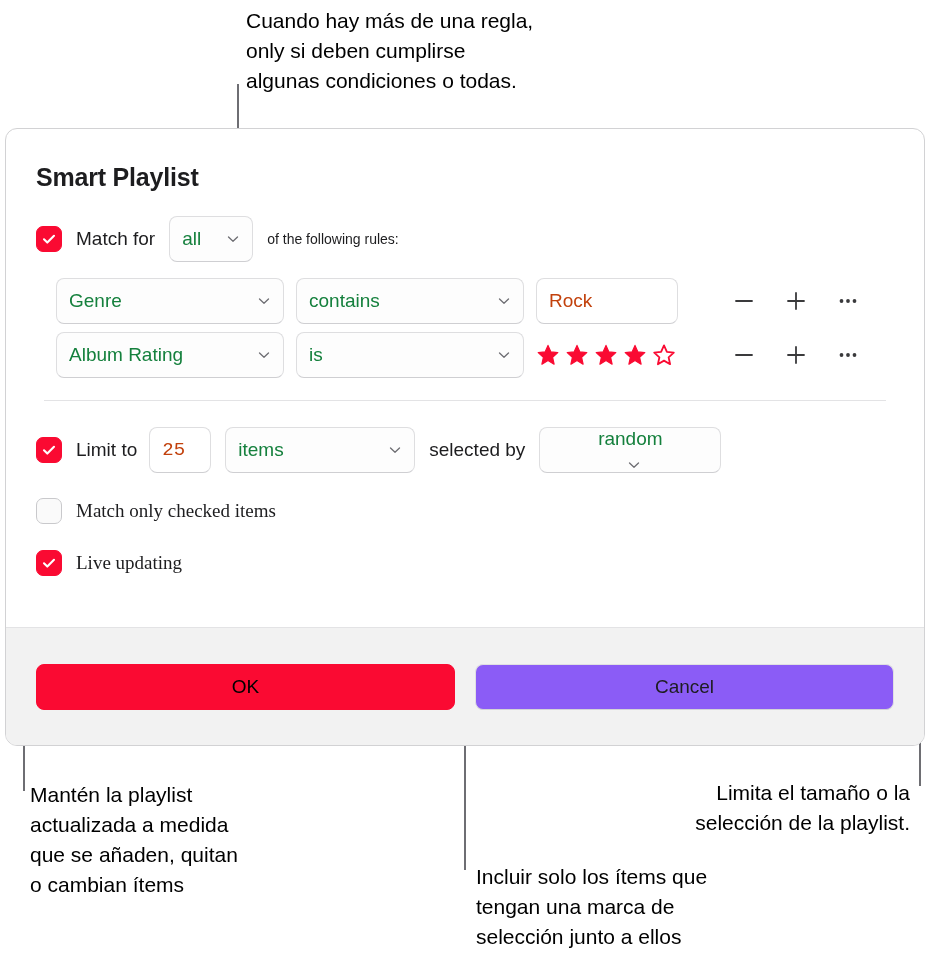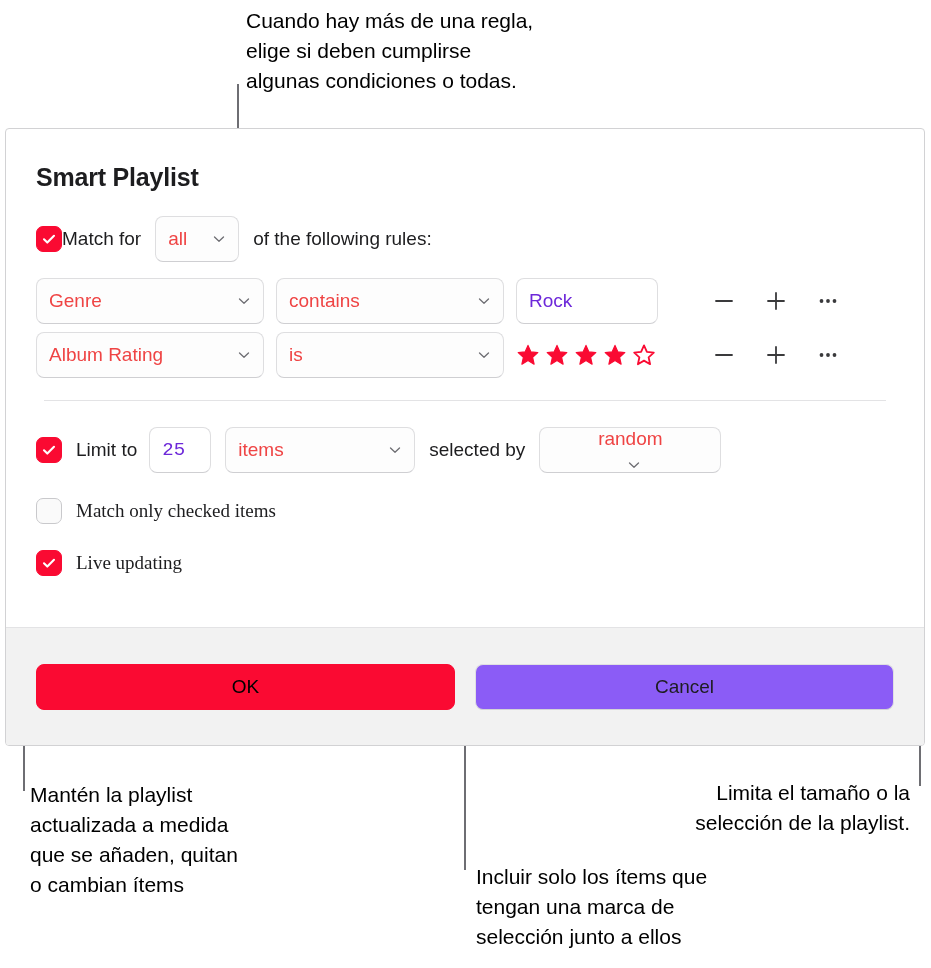--- a/index.html
+++ b/index.html
@@ -44,41 +44,41 @@
 
   
   #dialog {
     position: absolute;
     left: 5px;
     top: 128px;
     width: 920px;
     height: 618px;
     background: #ffffff;
     border: 1px solid #d2d2d4;
-    border-radius: 4px;
+    border-radius: 12px;
     box-sizing: border-box;
     overflow: hidden;
   }
 
   #dialog-body { position: relative; padding: 0 30px; height: 500px; box-sizing: border-box; }
 
   #dialog-title {
     font-size: 25px;
     font-weight: bold;
     letter-spacing: -0.2px;
     margin: 0;
     padding-top: 34px;
     color: #1d1d1f;
   }
 
   .row { display: flex; align-items: center; }
 
   #match-row { margin-top: 24px; height: 46px; }
-  #match-label { font-size: 19px; margin-right: 14px; }
-  #match-suffix { font-size: 19px; margin-left: 14px; }
+  #match-label { font-size: 19px; margin-left: 14px; margin-right: 14px; }
+  #match-suffix { font-size: 14px; margin-left: 14px; }
 
   
   .cbox {
     width: 26px; height: 26px;
     border-radius: 7px;
     box-sizing: border-box;
     display: inline-flex;
     align-items: center;
     justify-content: center;
     flex: 0 0 auto;
@@ -91,47 +91,47 @@
   .popup {
     position: relative;
     background: #fdfdfd;
     border: 1px solid #dedee0;
     border-bottom-color: #cfcfd2;
     border-radius: 8px;
     box-sizing: border-box;
     display: flex;
     align-items: center;
     font-size: 19px;
-    color: #ef4444;
+    color: #15803d;
     padding: 0 12px;
     height: 46px;
   }
   .popup .pv { flex: 1 1 auto; }
   .popup .chev {
     width: 14px; height: 14px; flex: 0 0 auto; margin-left: 8px;
   }
   .chev svg { display: block; }
 
   .textfield {
     background: #ffffff;
     border: 1px solid #dedee0;
     border-bottom-color: #cfcfd2;
     border-radius: 8px;
     box-sizing: border-box;
     display: flex;
     align-items: center;
     font-size: 19px;
-    color: #6d28d9;
+    color: #c2410c;
     padding: 0 12px;
     height: 46px;
   }
 
   
   #rules { margin-top: 16px; }
-  .rule-row { display: flex; align-items: center; height: 46px; margin-bottom: 8px; }
+  .rule-row { display: flex; align-items: center; height: 46px; margin-bottom: 8px; justify-content: center; }
   .rule-field  { width: 228px; }
   .rule-op     { width: 228px; margin-left: 12px; }
   .rule-value  { width: 142px; margin-left: 12px; }
   .rule-stars  { width: 142px; margin-left: 12px; display: flex; align-items: center; gap: 5px; }
   .rule-btns   { display: flex; align-items: center; margin-left: 40px; }
   .icon-btn {
     width: 52px; height: 36px;
     display: flex; align-items: center; justify-content: center;
     background: transparent; border: none; padding: 0;
     cursor: pointer;
@@ -190,21 +190,21 @@
     background: #8b5cf6;
     color: #1d1d1f;
     border: 1px solid #e0e0e2;
     border-bottom-color: #d3d3d6;
   }
 </style>
 </head>
 <body>
 
 <div class="callout" id="callout-top">Cuando hay más de una regla,
-elige si deben cumplirse
+only si deben cumplirse
 algunas condiciones o todas.</div>
 
 <div class="callout" id="callout-live">Mantén la playlist
 actualizada a medida
 que se añaden, quitan
 o cambian ítems</div>
 
 <div class="callout" id="callout-checked">Incluir solo los ítems que
 tengan una marca de
 selección junto a ellos</div>

